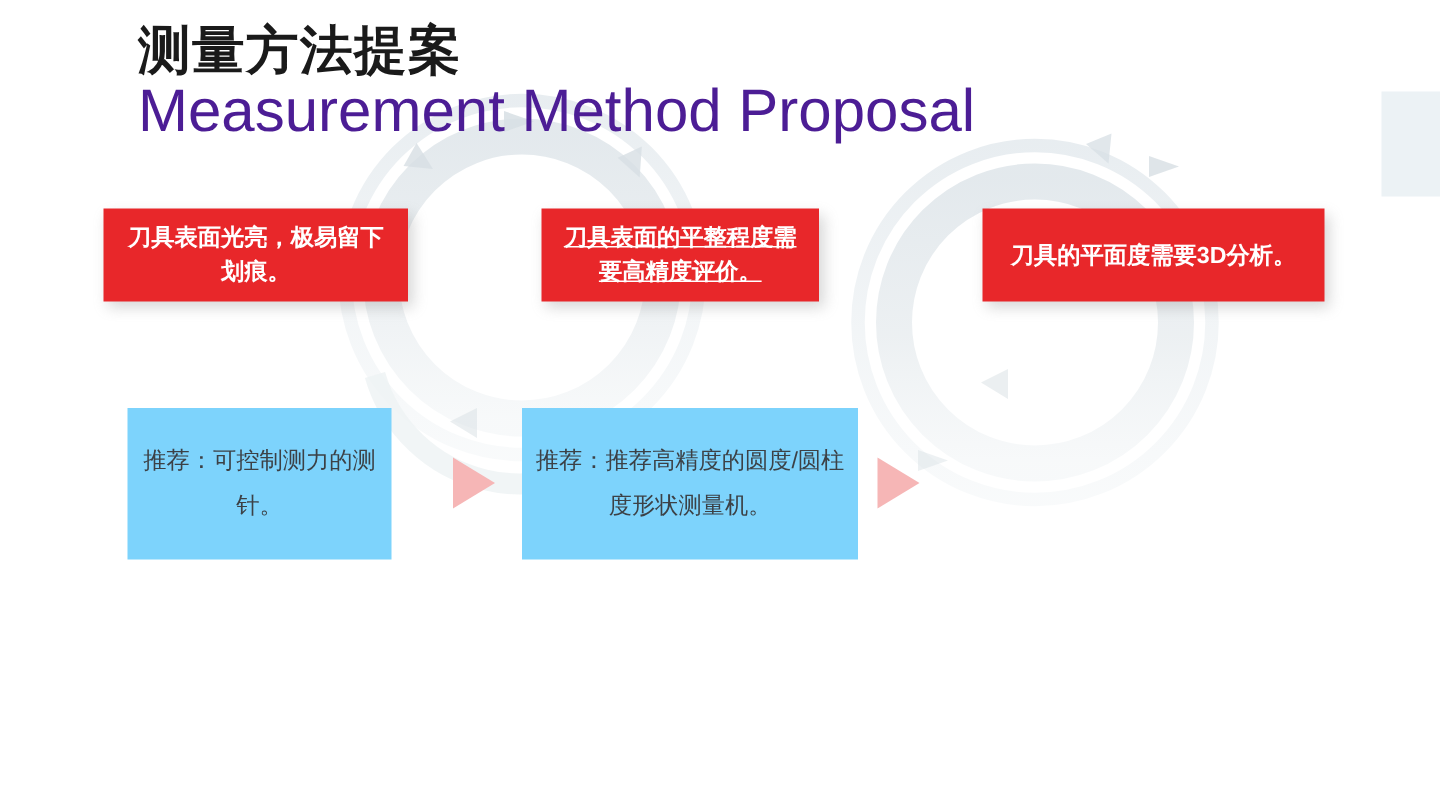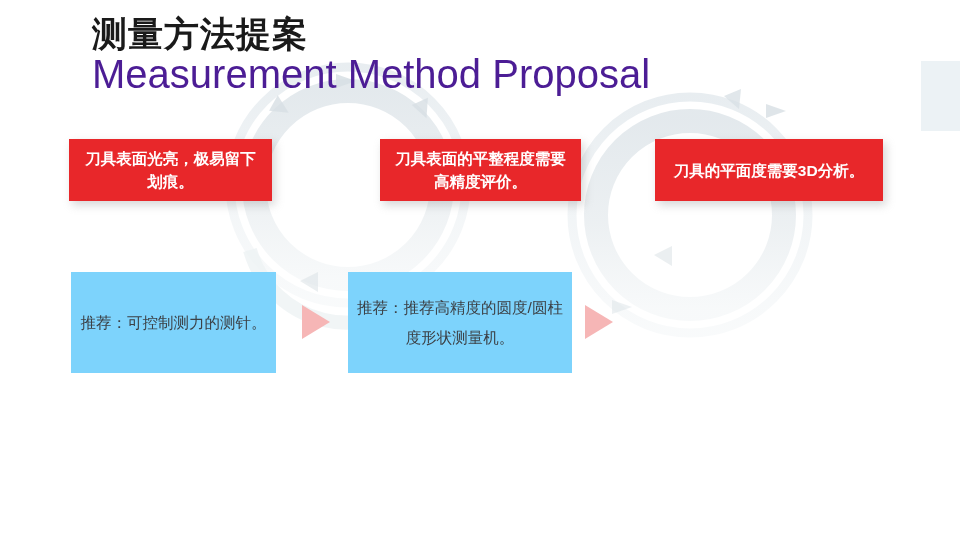--- a/index.html
+++ b/index.html
@@ -71,41 +71,41 @@
     align-items: center;
     justify-content: center;
     box-sizing: border-box;
     padding: 12px 10px;
     box-shadow: 3px 4px 9px rgba(130,130,130,0.33);
     z-index: 4;
   }
   .red-box span { display: block; width: 100%; }
 
   #red-box-1 { left: 69px;  top: 139px; width: 203px; height: 62px; }
-  #red-box-2 { left: 380px; top: 139px; width: 201px; height: 62px; }
+  #red-box-2 { left: 361px; top: 139px; width: 185px; height: 62px; text-decoration: underline; }
   #red-box-3 { left: 655px; top: 139px; width: 228px; height: 62px; }
 
   
   .blue-box {
     position: absolute;
     background: #7dd3fc;
     color: #3c4146;
     font-size: 15.5px;
     line-height: 30px;
     text-align: center;
     display: flex;
     align-items: center;
     justify-content: center;
     box-sizing: border-box;
     padding: 4px 8px;
     z-index: 4;
   }
   .blue-box span { display: block; width: 100%; }
 
-  #blue-box-1 { left: 71px;  top: 272px; width: 205px; height: 101px; }
+  #blue-box-1 { left: 85px;  top: 272px; width: 176px; height: 101px; }
   #blue-box-2 { left: 348px; top: 272px; width: 224px; height: 101px; }
   #blue-box-3 { left: 645px; top: 272px; width: 231px; height: 101px; }
 
   
   .arrow {
     position: absolute;
     width: 0;
     height: 0;
     border-top: 17px solid transparent;
     border-bottom: 17px solid transparent;

